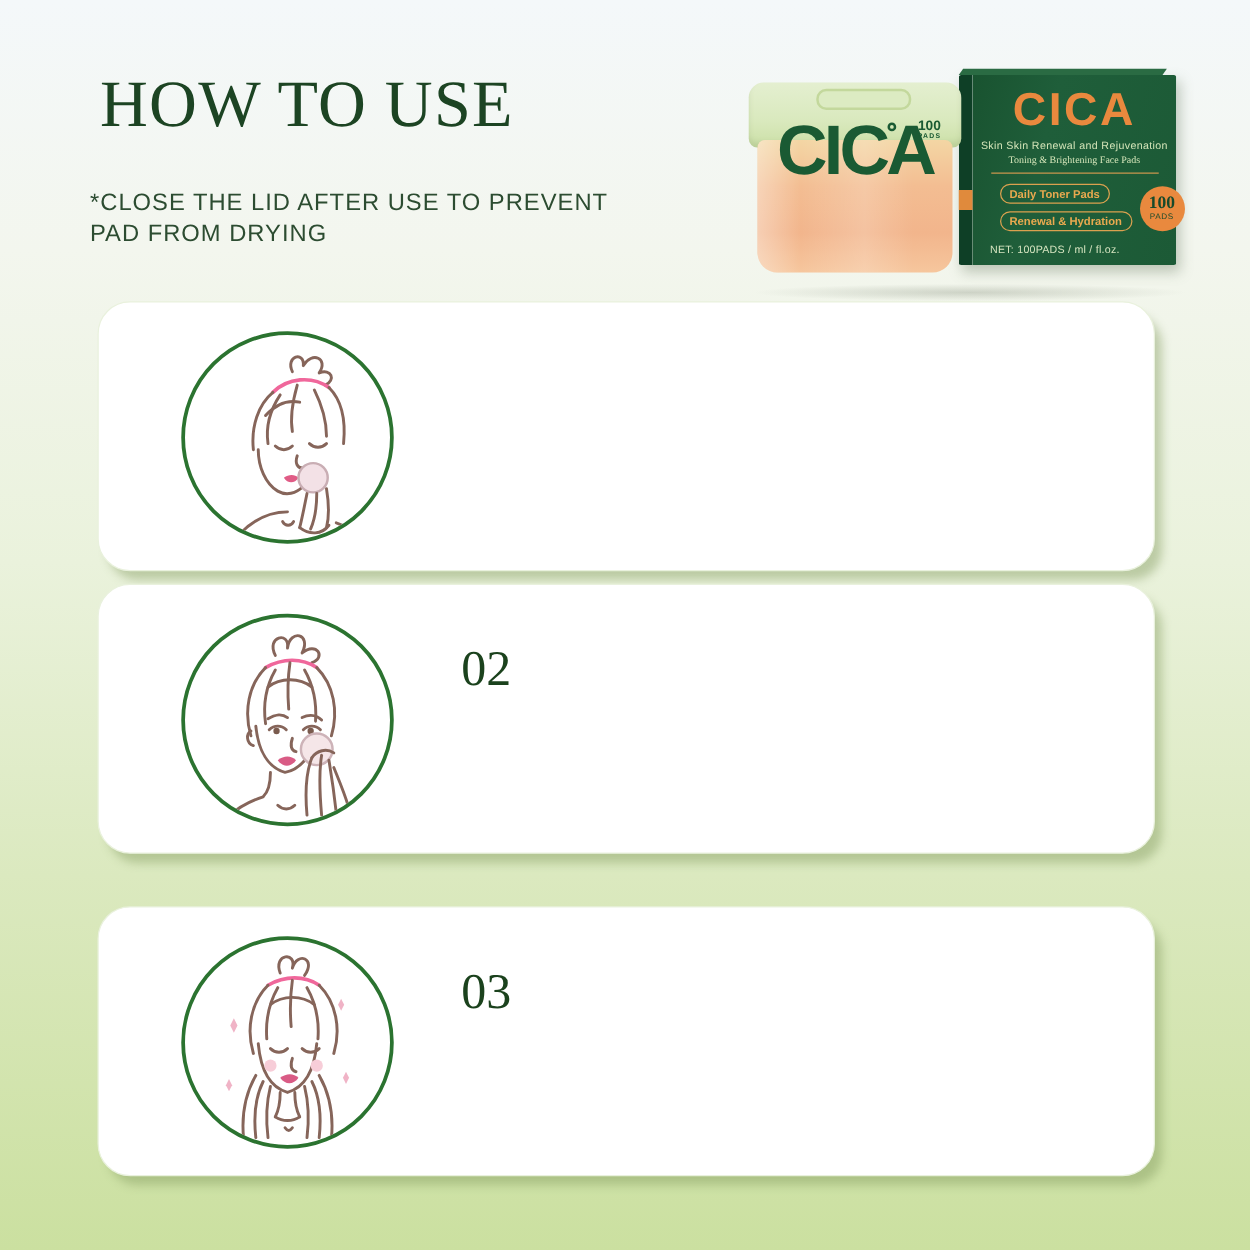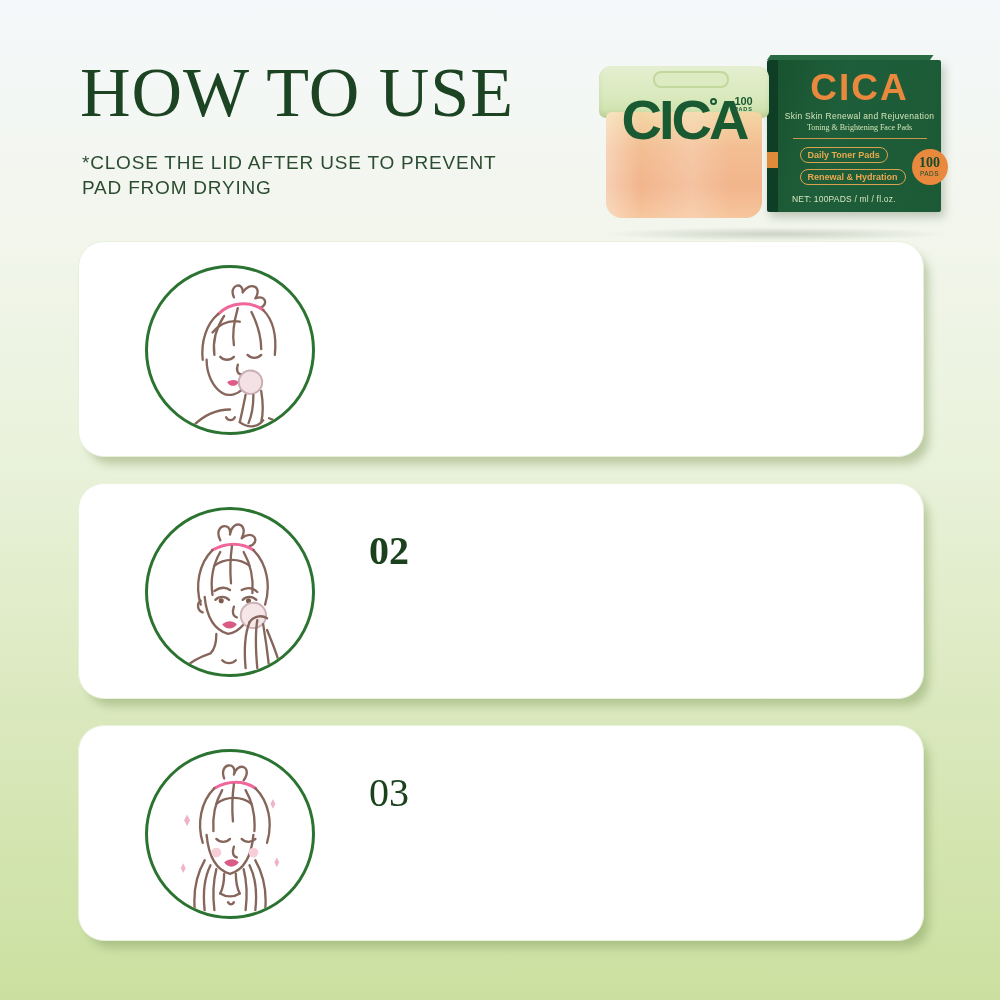--- a/index.html
+++ b/index.html
@@ -10,24 +10,24 @@
   }
   .canvas {
     position:relative; width:1000px; height:1000px; overflow:hidden;
     background:linear-gradient(180deg,#f4f8fa 0%,#f3f6ee 20%,#eaf2dc 45%,#dbe9bf 70%,#cbe0a0 100%);
   }
 
   
   .page-title {
     position:absolute; left:80px; top:58px;
     font-family:"Liberation Serif", serif; font-weight:400;
-    font-size:70px; line-height:1; color:#1c4423; letter-spacing:1px;
+    font-size:53px; line-height:1; color:#1c4423; letter-spacing:1px;
   }
   .page-note {
-    position:absolute; left:82px; top:150px; width:480px;
+    position:absolute; left:72px; top:150px; width:480px;
     font-size:19px; line-height:1.32; letter-spacing:0.8px;
     color:#2c4c31; white-space:pre-line;
   }
 
   
   .product { position:absolute; left:595px; top:38px; width:370px; height:195px; }
 
   .box {
     position:absolute; left:172px; top:22px; width:174px; height:152px;
     background:linear-gradient(105deg,#195330 0%,#1f5e3a 35%,#1c5a36 100%);
@@ -102,21 +102,21 @@
     position:absolute; left:6px; bottom:-8px; width:350px; height:14px;
     background:radial-gradient(ellipse at center, rgba(110,120,100,0.28) 0%, rgba(110,120,100,0) 70%);
   }
 
   
   .step-card {
     position:absolute; left:78px; width:846px; height:216px;
     background:#ffffff; border-radius:26px; border:1px solid #e9f1dd;
     box-shadow:7px 9px 8px -2px rgba(130,155,95,0.45);
   }
-  .card-1 { top:241px; } .card-2 { top:483px;font-weight:bold; } .card-3 { top:725px; }
+  .card-1 { top:241px; } .card-2 { top:467px; } .card-3 { top:725px; }
   .step-circle {
     position:absolute; left:66px; top:23px; width:170px; height:170px;
     border:3px solid #2b7330; border-radius:50%; background:#fff;
     display:flex; align-items:center; justify-content:center; overflow:hidden;
   }
   .step-circle svg { width:156px; height:156px; }
   .step-content { position:absolute; left:290px; top:46px; width:560px; }
   .step-number {
     font-family:"Liberation Serif", serif; font-size:40px; line-height:1.05;
     color:#1b421d;

